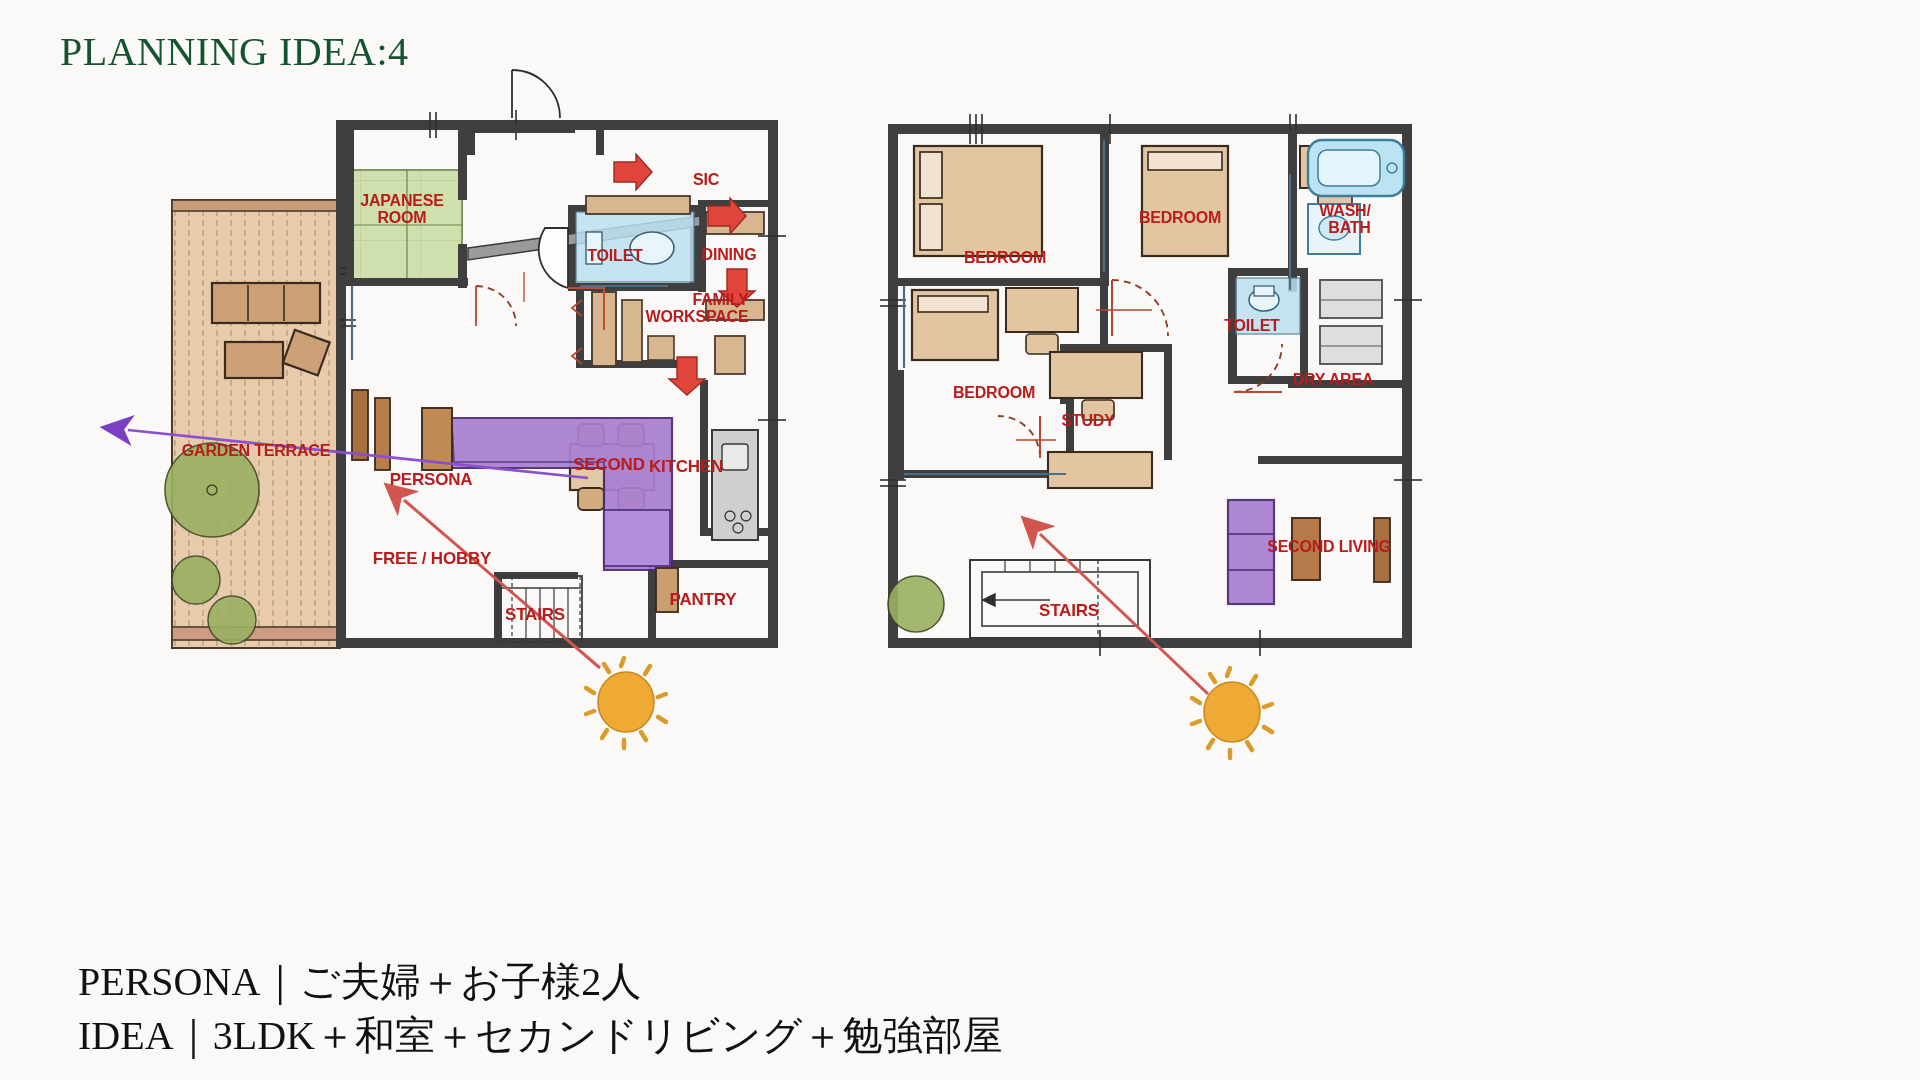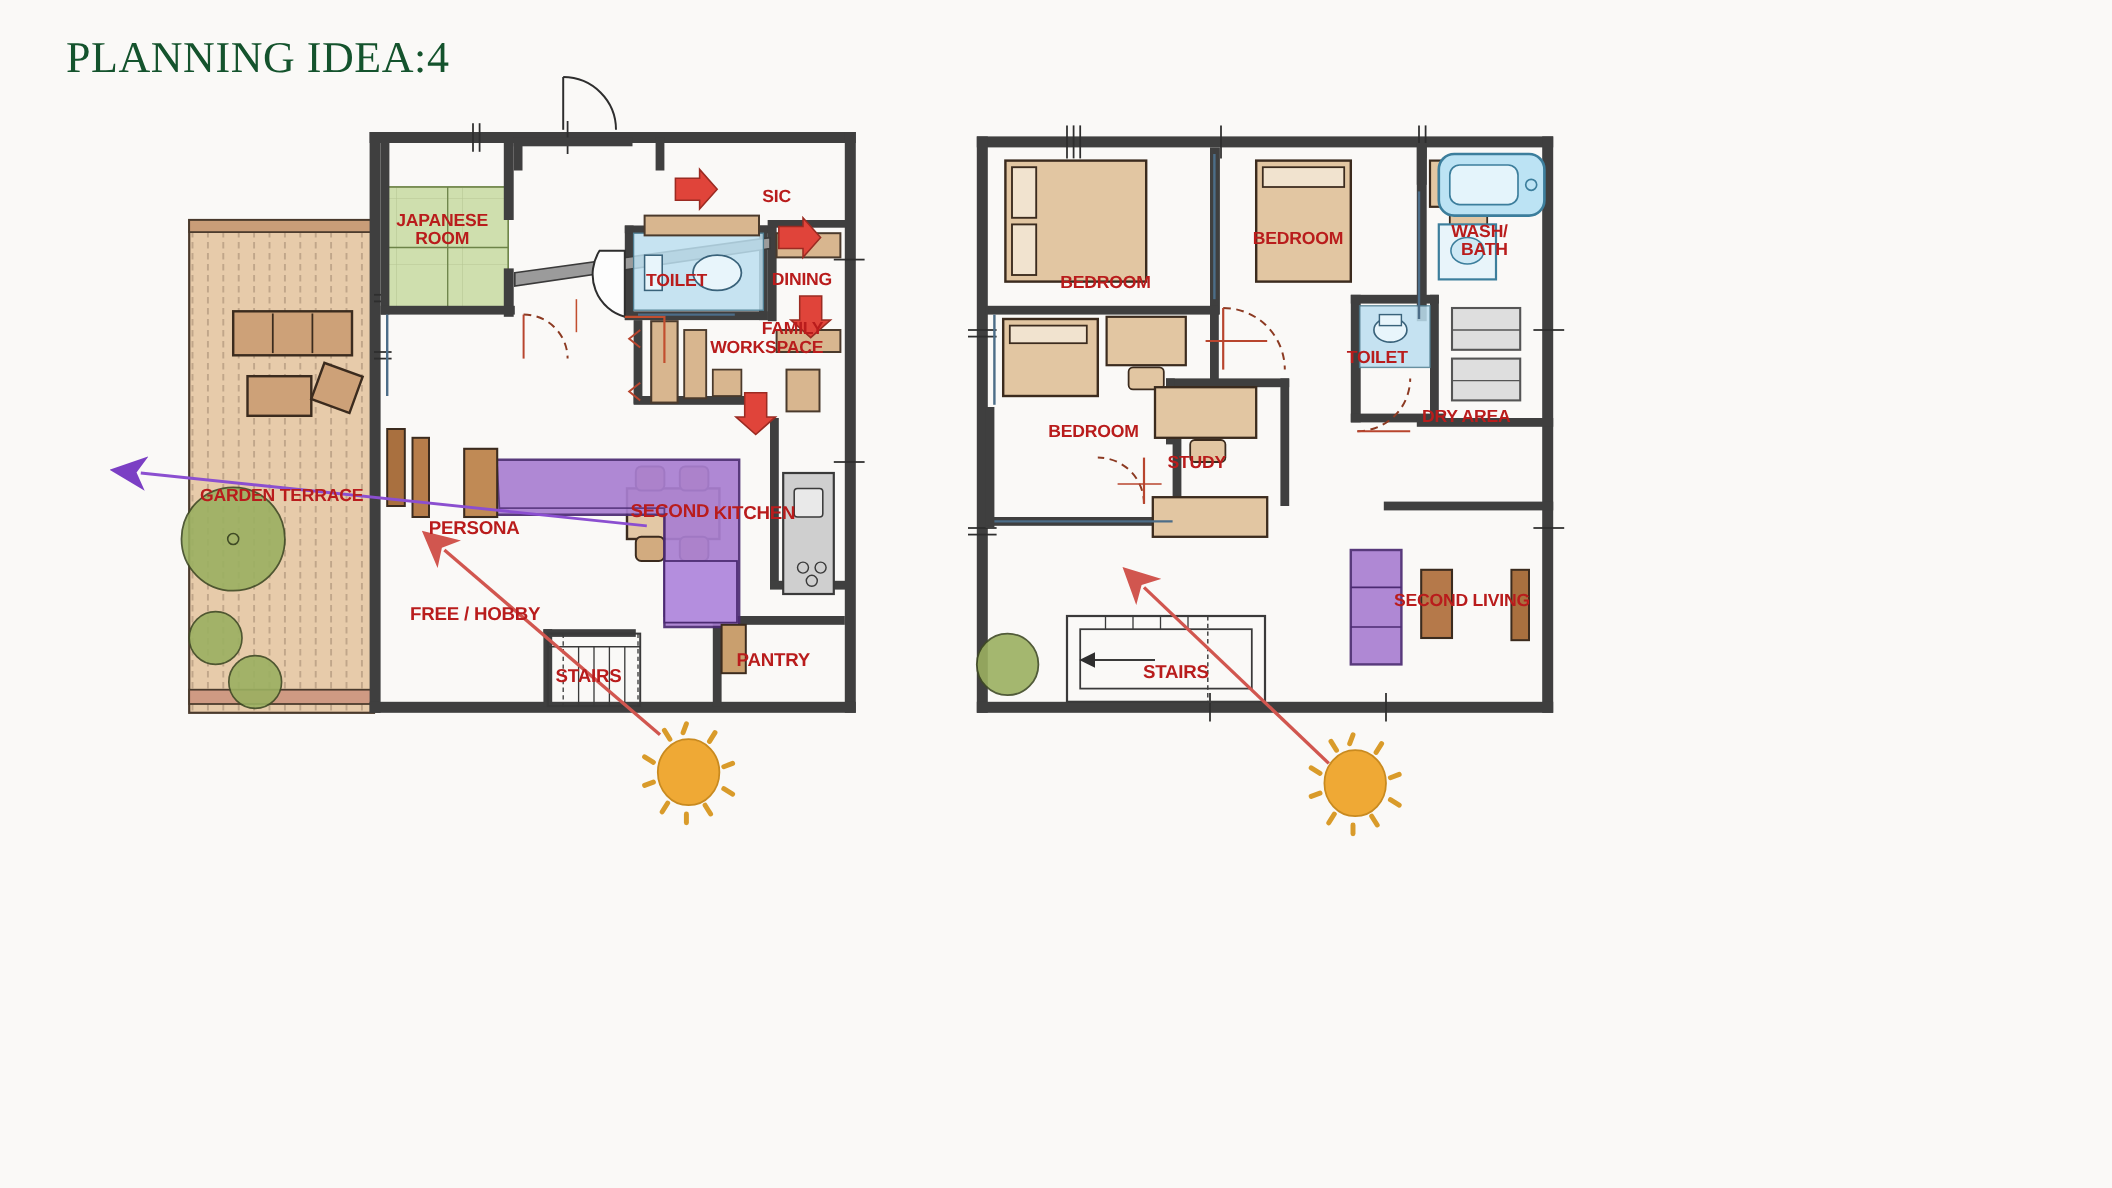--- a/index.html
+++ b/index.html
@@ -501,14 +501,18 @@
     <div class="rlabel s16" style="left:485px;top:202px;transform:translate(-50%,0);text-align:right;">WASH/
 BATH</div>
     <div class="rlabel s16" style="left:392px;top:317px;transform:translate(-50%,0);">TOILET</div>
     <div class="rlabel s16" style="left:134px;top:384px;transform:translate(-50%,0);">BEDROOM</div>
     <div class="rlabel s16" style="left:228px;top:412px;transform:translate(-50%,0);">STUDY</div>
     <div class="rlabel s16" style="left:473px;top:371px;transform:translate(-50%,0);">DRY AREA</div>
     <div class="rlabel s16" style="left:469px;top:494px;transform:translate(-50%,0);margin-top:44px;">SECOND LIVING</div>
     <div class="rlabel s17" style="left:209px;top:602px;transform:translate(-50%,0);">STAIRS</div>
   </div>
 
+  <div class="abs" id="footer">
+    <div class="footline">PERSONA｜ご夫婦＋お子様2人</div>
+    <div class="footline">IDEA｜3LDK＋和室＋セカンドリビング＋勉強部屋</div>
+  </div>
 
 </div>
 
 </body></html>

